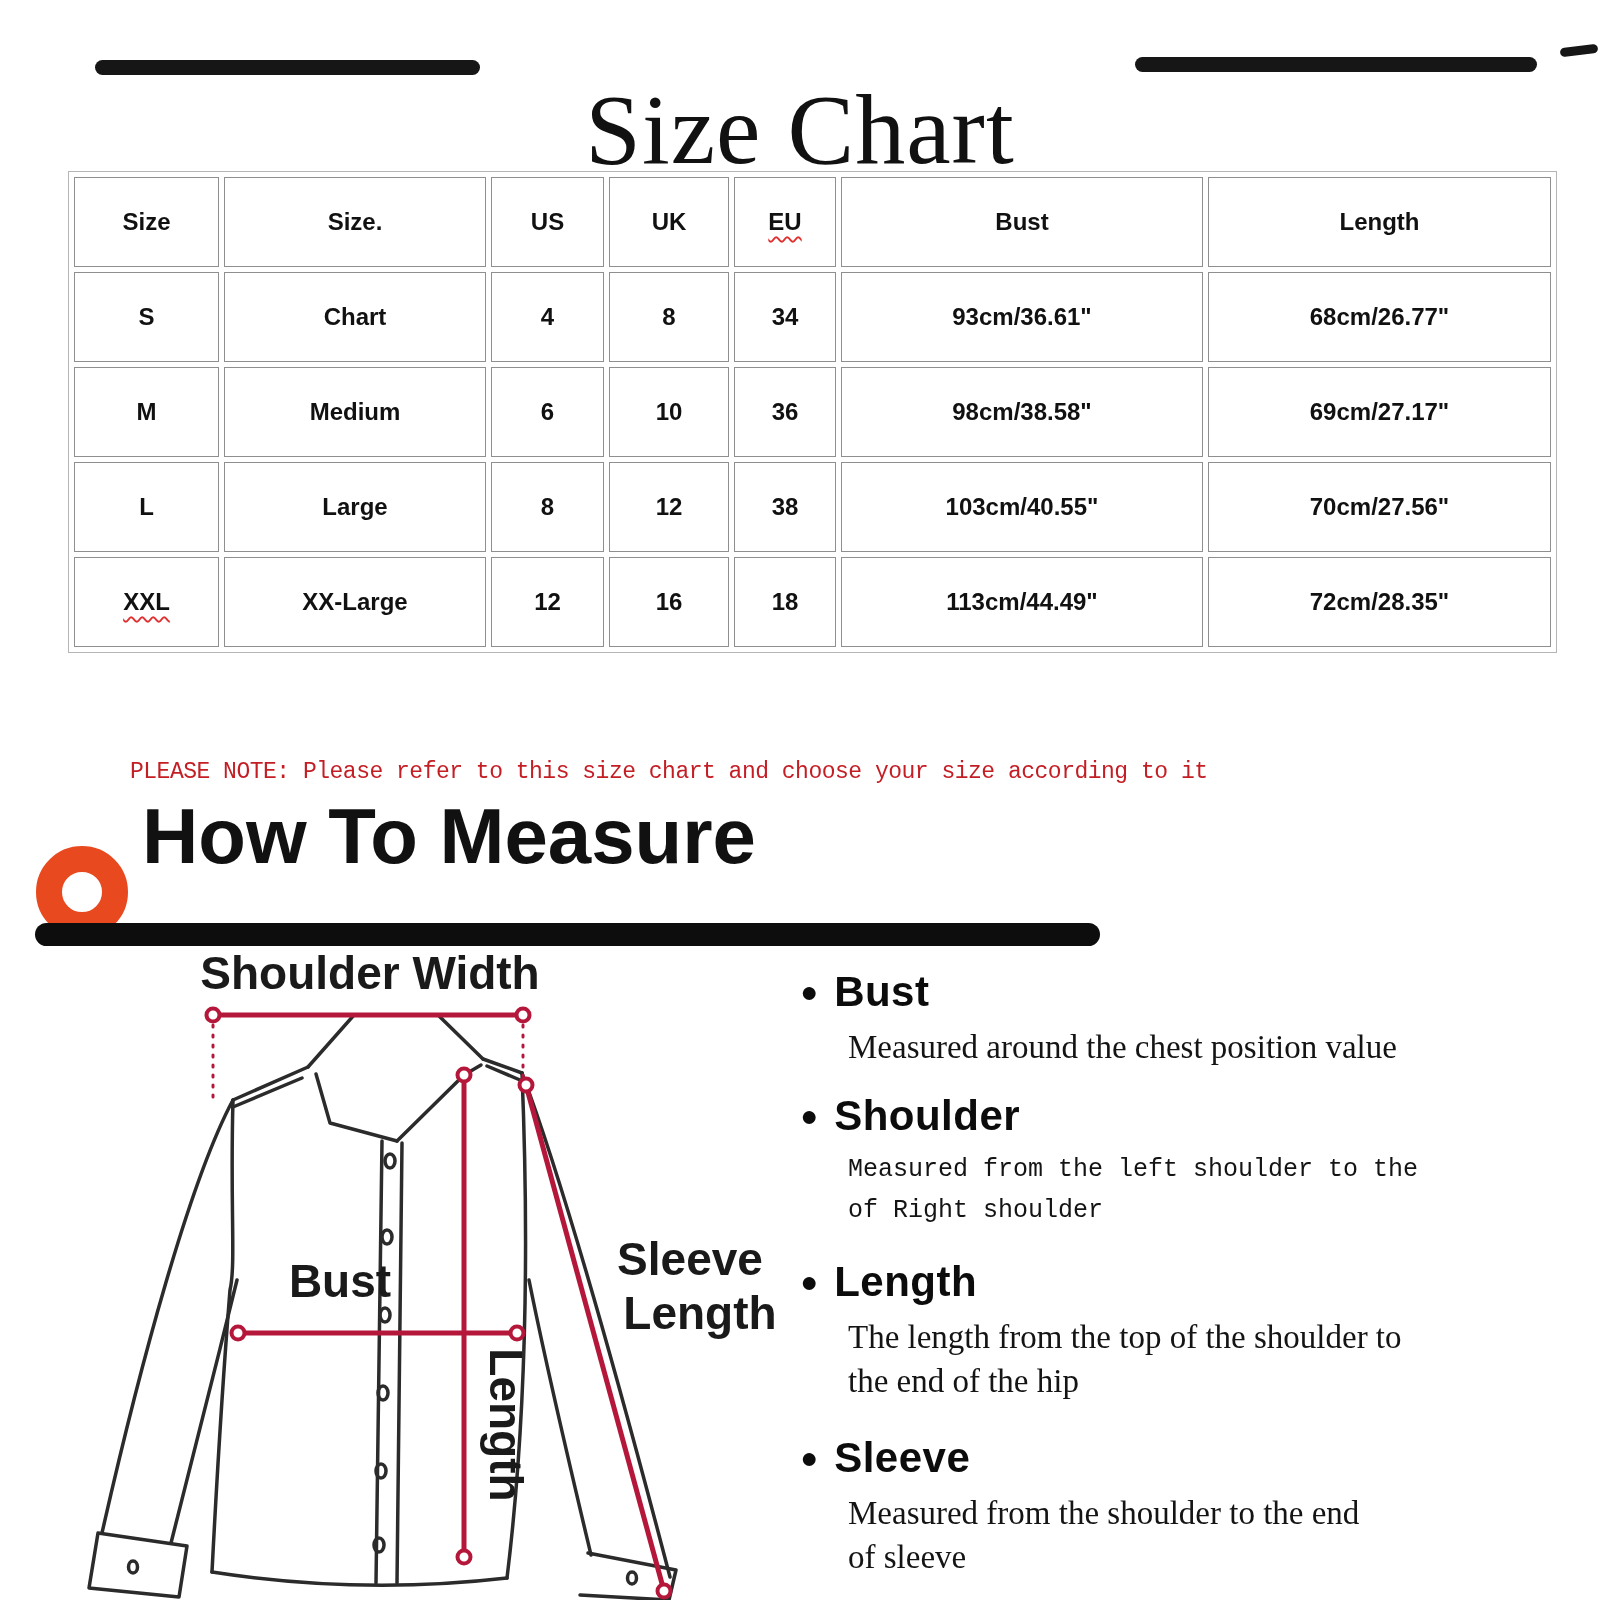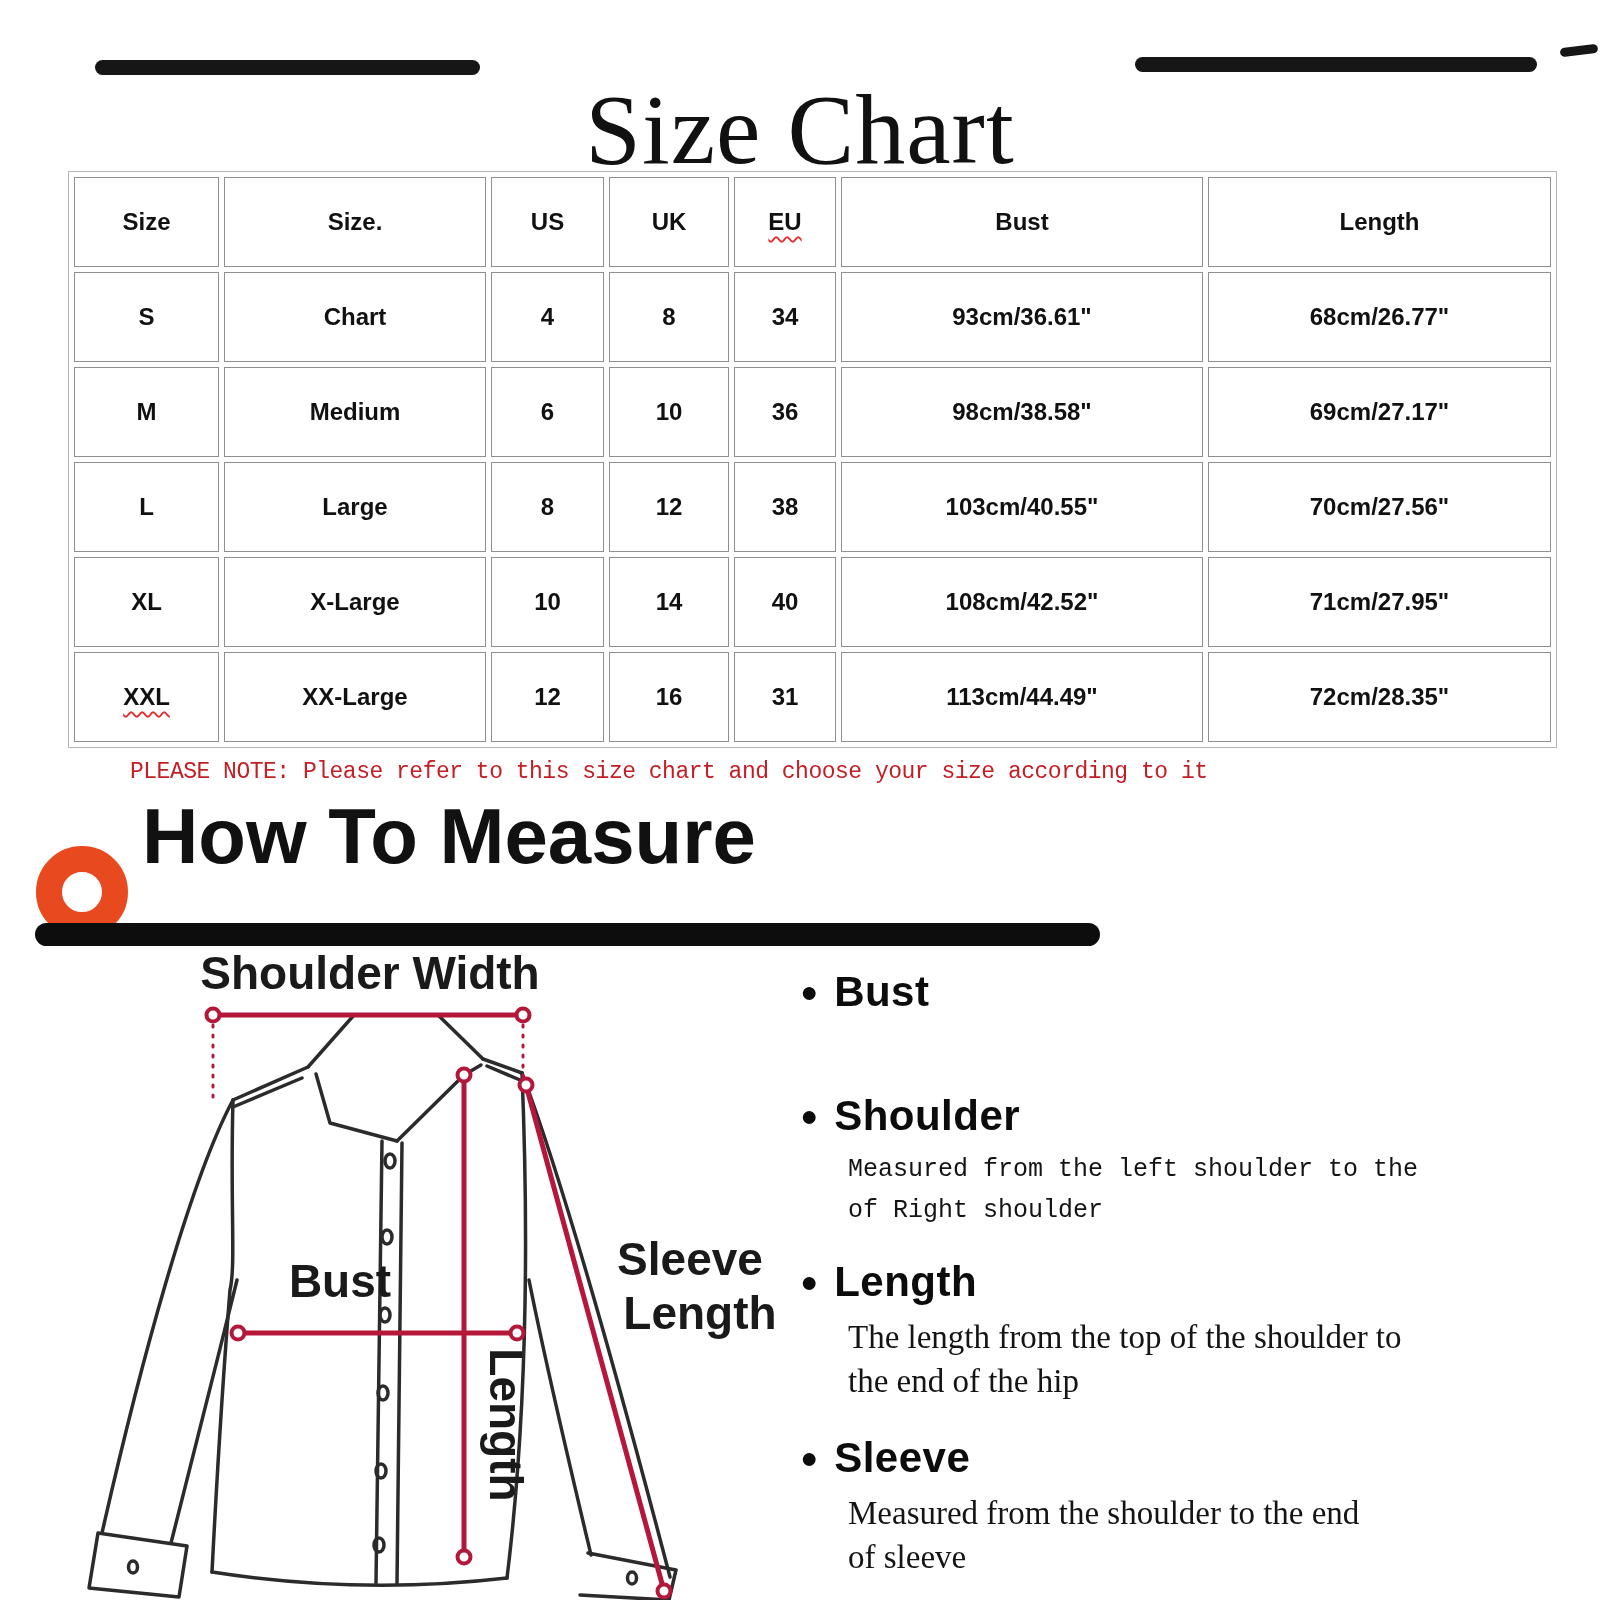--- a/index.html
+++ b/index.html
@@ -104,34 +104,25 @@
       <tr>
         <td>L</td>
         <td>Large</td>
         <td>8</td>
         <td>12</td>
         <td>38</td>
         <td>103cm/40.55"</td>
         <td>70cm/27.56"</td>
       </tr>
       <tr>
-        <td>XL</td>
-        <td>X-Large</td>
-        <td>10</td>
-        <td>14</td>
-        <td>40</td>
-        <td>108cm/42.52"</td>
-        <td>71cm/27.95"</td>
-      </tr>
-      <tr>
         <td><span class="wavy">XXL</span></td>
         <td>XX-Large</td>
         <td>12</td>
         <td>16</td>
-        <td>31</td>
+        <td>18</td>
         <td>113cm/44.49"</td>
         <td>72cm/28.35"</td>
       </tr>
     </tbody>
   </table>
 
   <div class="note">PLEASE NOTE: Please refer to this size chart and choose your size according to it</div>
 
   <div class="donut"></div>
   <div class="htm-heading">How To Measure</div>
@@ -200,20 +191,21 @@
       <text x="660" y="384" text-anchor="middle">Length</text>
     </g>
   </svg>
 
   <div class="guide">
     <div class="guide-section sec-bust">
       <div class="guide-head">
         <span class="guide-bullet">●</span>
         <span class="guide-term">Bust</span>
       </div>
+      <div class="guide-desc">Measured around the chest position value</div>
     </div>
     <div class="guide-section sec-shoulder">
       <div class="guide-head">
         <span class="guide-bullet">●</span>
         <span class="guide-term">Shoulder</span>
       </div>
       <div class="guide-desc mono">Measured from the left shoulder to the
 of Right shoulder</div>
     </div>
     <div class="guide-section sec-length">

